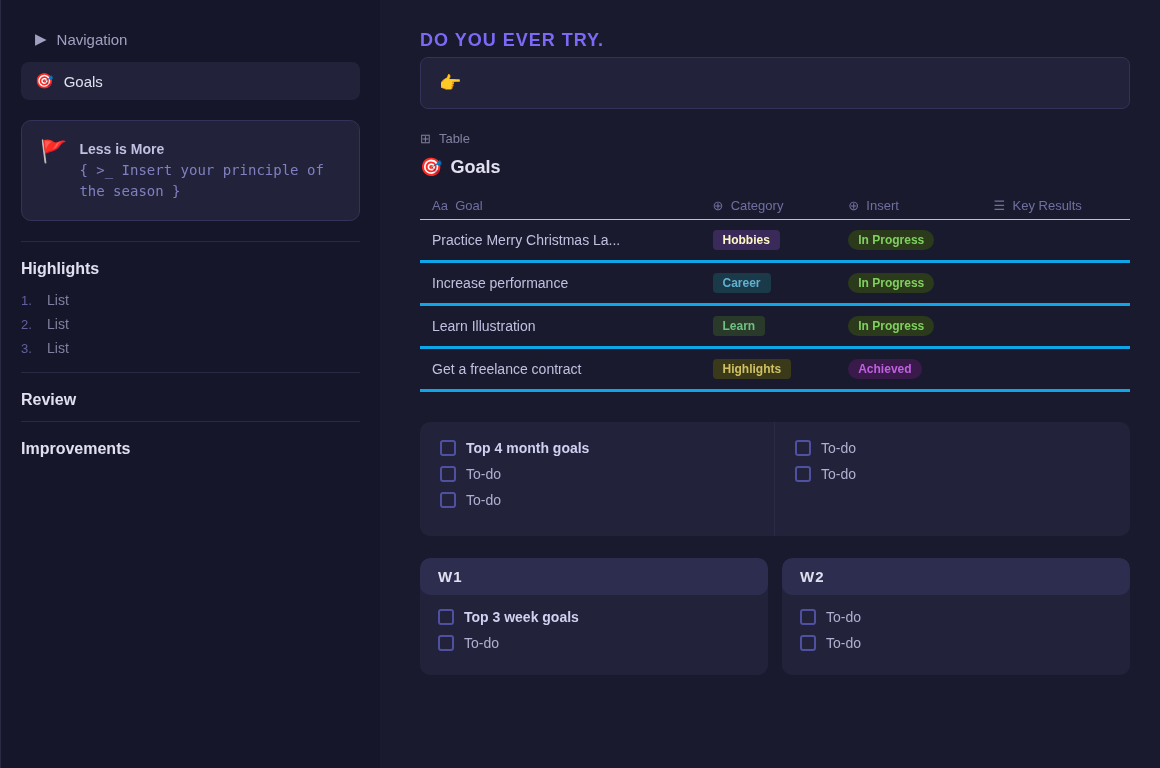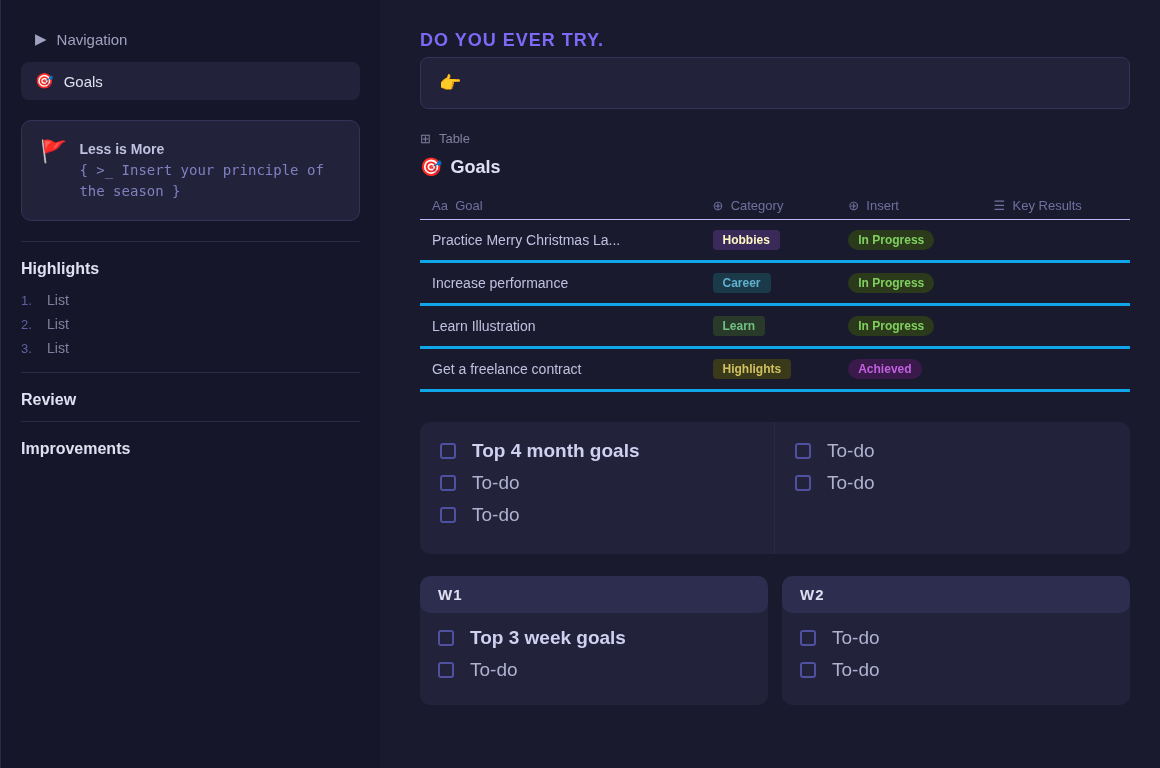--- a/index.html
+++ b/index.html
@@ -173,24 +173,24 @@
       color: #e0e0f0;
       letter-spacing: 1px;
       border-radius: 10px;
     }
     .week-body { padding: 14px 18px; }
 
     
     .check-item {
       display: flex;
       align-items: center;
-      gap: 16px;
+      gap: 10px;
       margin-bottom: 10px;
       color: #b0b0d0;
-      font-size: 19px;
+      font-size: 14px;
     }
     .check-item.bold { font-weight: 600; color: #d0d0f0; }
     .checkbox {
       width: 16px;
       height: 16px;
       border: 2px solid #5050a0;
       border-radius: 3px;
       flex-shrink: 0;
       background: transparent;
       cursor: pointer;

